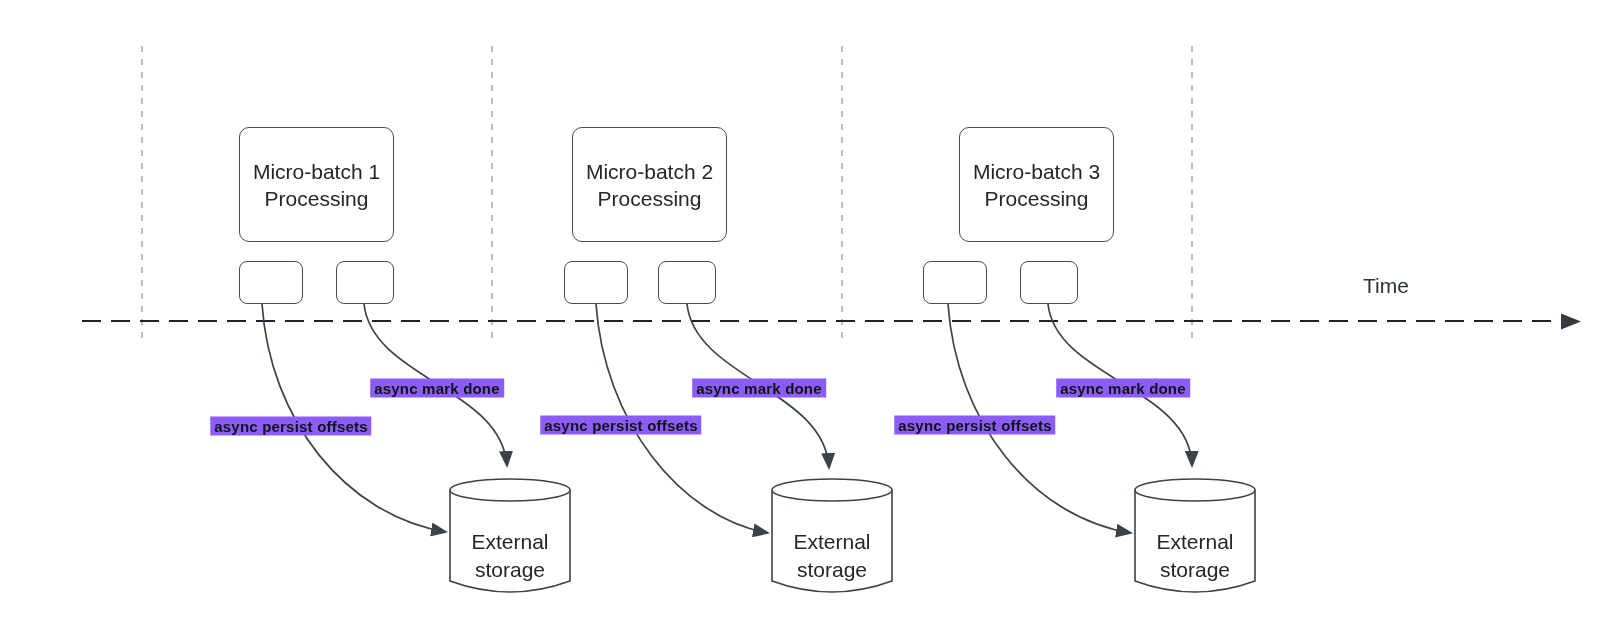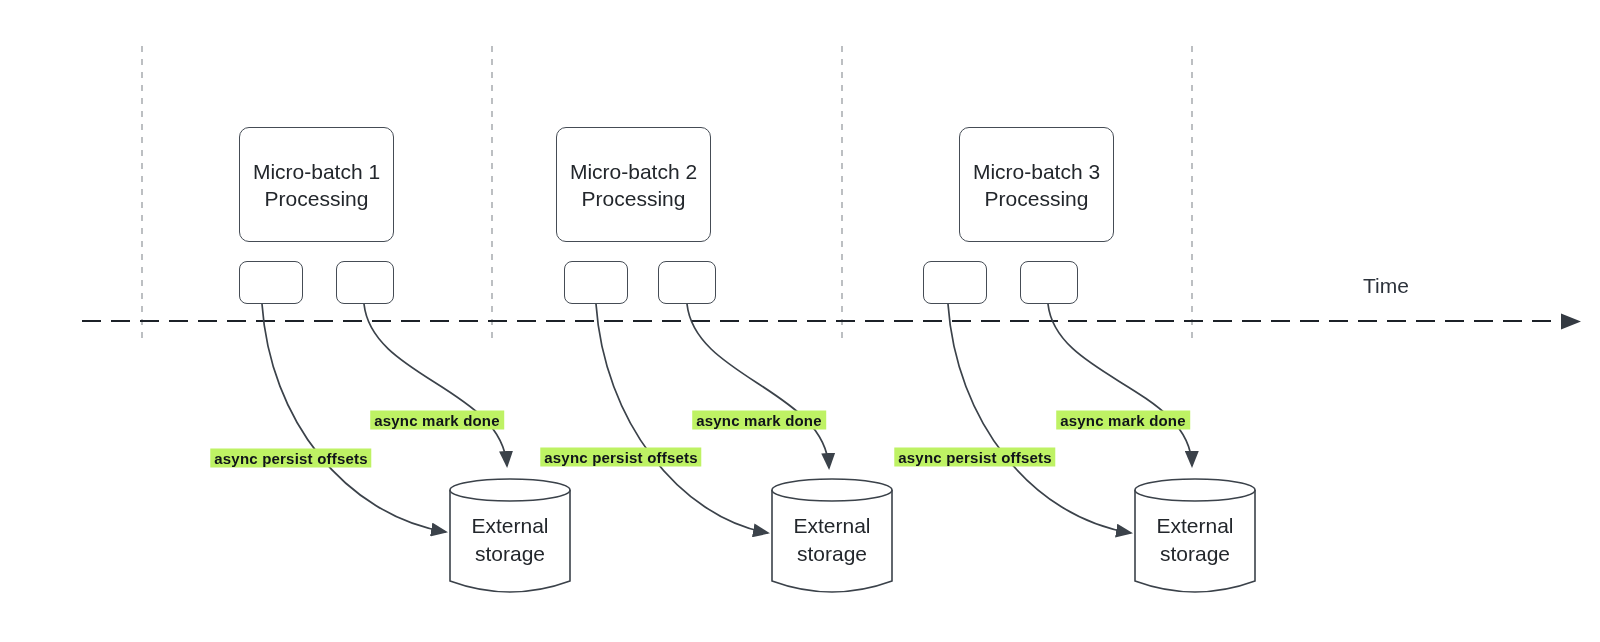--- a/index.html
+++ b/index.html
@@ -72,44 +72,43 @@
     background: #fff;
     top: 261px;
   }
   .flow-label {
     position: absolute;
     transform: translate(-50%, -50%);
     font-size: 15px;
     font-weight: bold;
     letter-spacing: 0.2px;
     color: var(--label-color);
-    background: #bef264;
+    background: #8b5cf6;
     padding: 1px 4px;
     white-space: nowrap;
-    margin-top: 32px;
   }
   .storage-label {
     position: absolute;
     width: 120px;
-    top: 512px;
+    top: 528px;
     text-align: center;
     font-size: 21px;
     line-height: 28px;
     color: var(--text-color);
   }
   .time-label {
     position: absolute;
     transform: translate(-50%, -50%);
     left: 1386px; top: 286px;
     font-size: 21px;
     color: #2c323b;
   }
 
   
-  .g1 .proc-box { left: 239px; }  .g2 .proc-box { left: 556px; }  .g3 .proc-box { left: 919px; margin-left: 40px; }
+  .g1 .proc-box { left: 239px; }  .g2 .proc-box { left: 572px; }  .g3 .proc-box { left: 919px; margin-left: 40px; }
   .g1 .mini-a { left: 239px; width: 64px; } .g1 .mini-b { left: 336px; width: 58px; }
   .g2 .mini-a { left: 564px; width: 64px; } .g2 .mini-b { left: 658px; width: 58px; }
   .g3 .mini-a { left: 923px; width: 64px; } .g3 .mini-b { left: 1020px; width: 58px; }
   .g1 .persist { left: 291px; top: 426px; } .g1 .markdone { left: 437px; top: 388px; }
   .g2 .persist { left: 621px; top: 425px; } .g2 .markdone { left: 759px; top: 388px; }
   .g3 .persist { left: 975px; top: 425px; } .g3 .markdone { left: 1123px; top: 388px; }
   .g1 .storage-label { left: 450px; }
   .g2 .storage-label { left: 772px; }
   .g3 .storage-label { left: 1135px; }
 </style>

